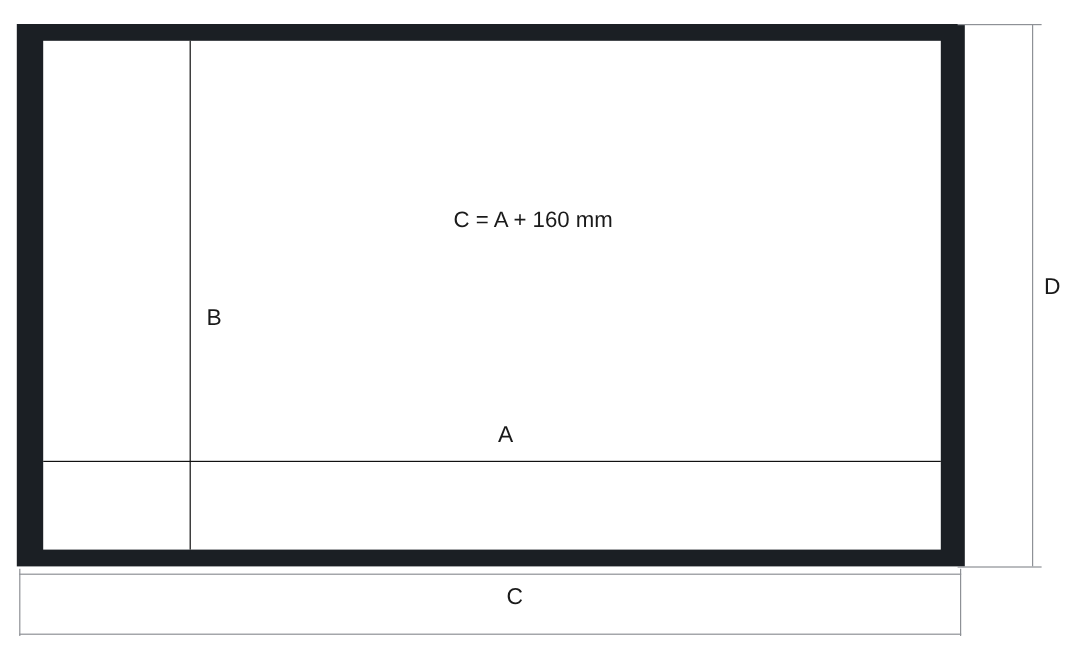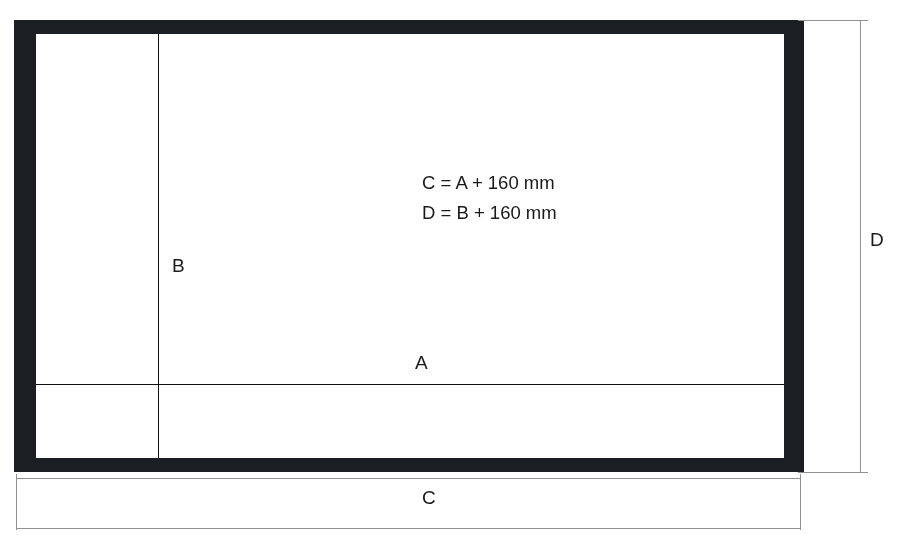--- a/index.html
+++ b/index.html
@@ -131,21 +131,21 @@
 
   .formula-block {
     position: absolute;
     left: 378px;
     top: 168px;
     font-size: 18.5px;
     line-height: 30px;
     color: #1a1a1a;
     white-space: nowrap;
   }
-  .formula-line { display: block; margin-left: 44px; }
+  .formula-line { display: block; }
 </style>
 </head>
 <body>
 
 <div id="stage">
 
   <div class="frame-outer"></div>
   <div class="frame-inner"></div>
 
   <div class="line-vert-b"></div>
@@ -160,16 +160,15 @@
   <div class="c-horz-top"></div>
   <div class="c-horz-bottom"></div>
 
   <div class="label label-b">B</div>
   <div class="label label-a">A</div>
   <div class="label label-c-bottom">C</div>
   <div class="label label-d">D</div>
 
   <div class="formula-block">
     <span class="formula-line">C = A + 160 mm</span>
-    <span class="formula-line">D = B + 160 mm</span>
   </div>
 
 </div>
 
 </body></html>

